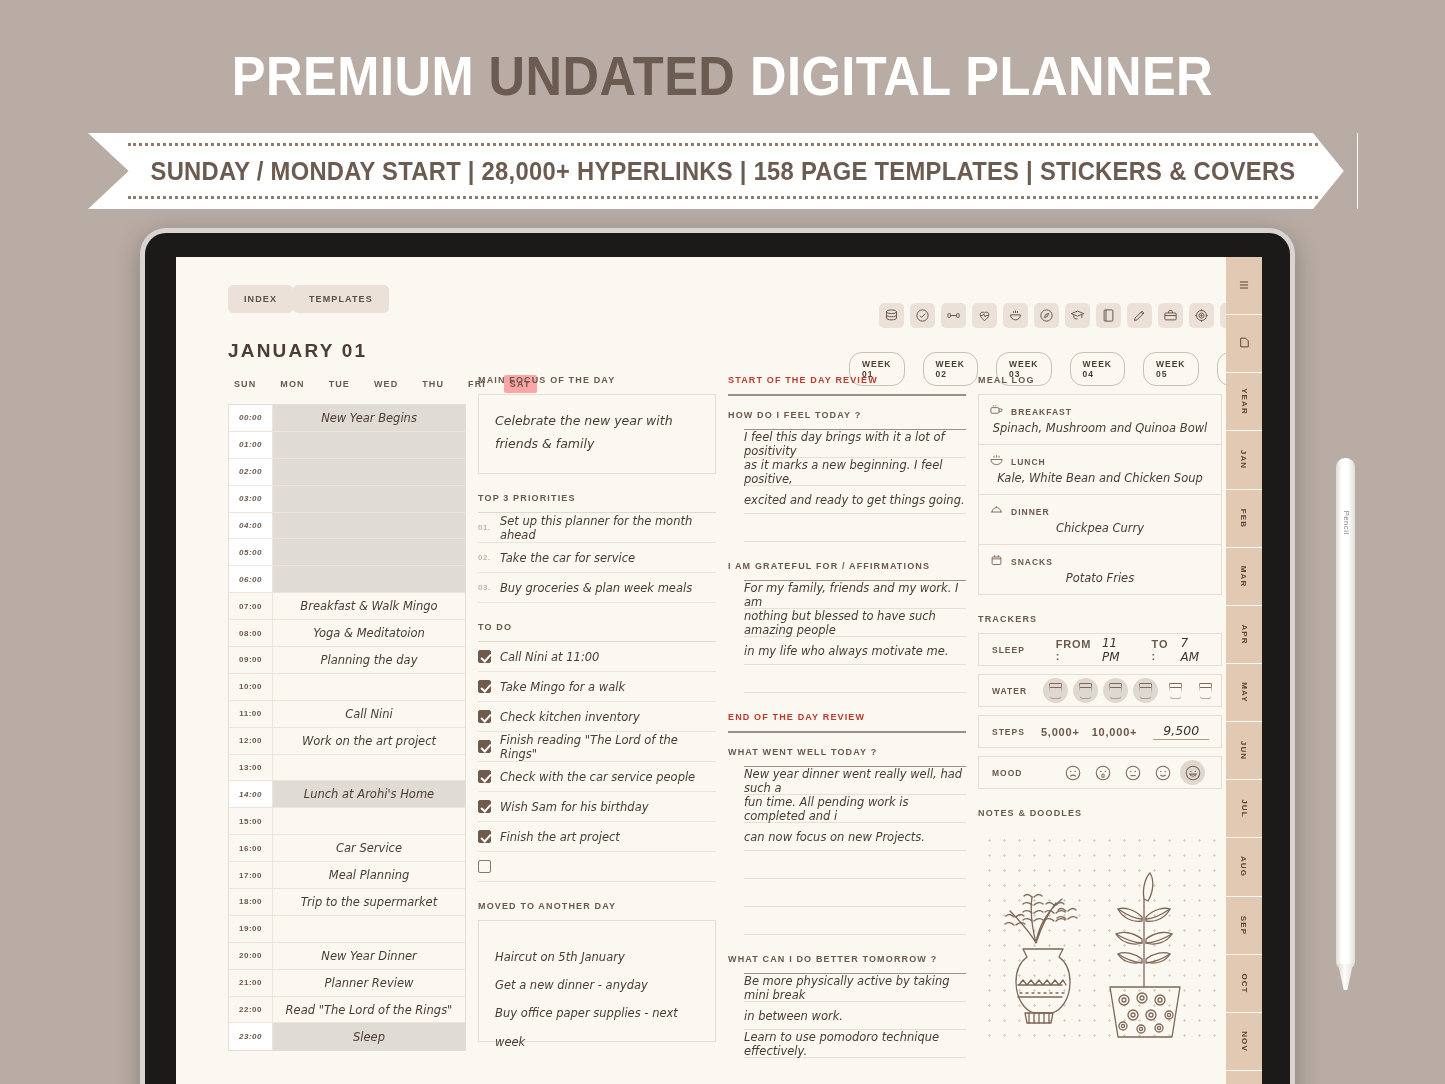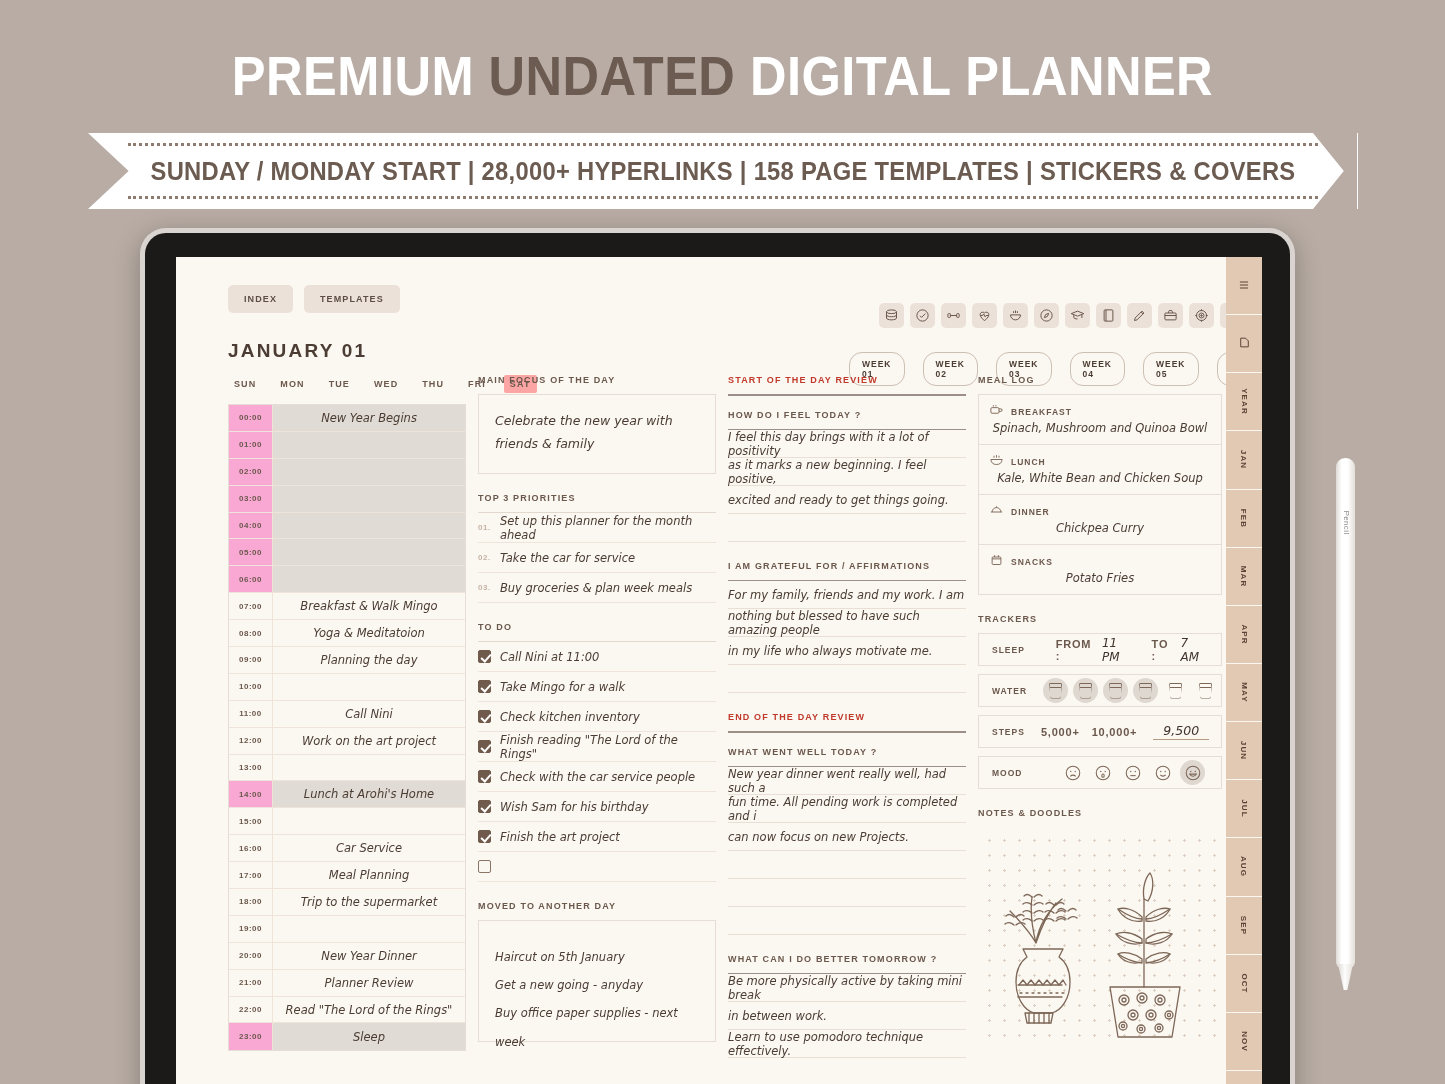--- a/index.html
+++ b/index.html
@@ -81,21 +81,21 @@
     position: absolute; top: 60px; left: -13px;
     width: 46px; text-align: center;
     font-size: 8px; color: #8b8b8b; letter-spacing: 0.4px;
     transform: rotate(90deg);
     white-space: nowrap;
   }
 
   
   .page { position: absolute; inset: 0; padding: 28px 0 0 52px; }
 
-  .pill-row { display: flex; gap: 11px; }
+  .pill-row { display: flex; }
   .pill {
     background: #ece1d8; color: #5d4e45;
     font-size: 9px; font-weight: bold; letter-spacing: 1.1px;
     padding: 9px 16px; border-radius: 5px;
   }
 
   .page-title {
     margin-top: 27px;
     font-size: 19px; font-weight: bold; letter-spacing: 2.2px;
     color: #4c3d34;
@@ -115,21 +115,21 @@
     font-size: 9px; font-weight: bold; letter-spacing: 1.1px;
     color: #6b584c; padding: 4px 6px;
   }
   .wd.active { background: #fca5a5; border-radius: 2px; }
 
   
   .sched { border: 1px solid #e6ddd4; }
   .srow { display: flex; height: 26.9px; border-bottom: 1px solid #eee4da; }
   .srow:last-child { border-bottom: none; }
   .srow.shaded { background: #e0dbd4; }
-  .srow.shaded .stime { background: #f9a8d4; }
+  .srow.shaded .stime { background: #ffffff; font-style: italic; }
   .stime {
     width: 44px; flex: none;
     display: flex; align-items: center; justify-content: center;
     font-size: 8px; font-weight: bold; letter-spacing: 0.5px;
     color: #6b584c;
     border-right: 1px solid #eee4da;
   }
   .stext {
     flex: 1; display: flex; align-items: center; justify-content: center;
     font-family: "DejaVu Sans", sans-serif;
@@ -171,21 +171,21 @@
   .cb.on { background: #6f5a4c; border-color: #6f5a4c; }
   .cb.on::after {
     content: ""; position: absolute; left: 4px; top: 1px;
     width: 4px; height: 8px;
     border: solid #ffffff; border-width: 0 2px 2px 0;
     transform: rotate(42deg);
   }
 
   
   .rev-top { border-top: 2px solid #9b8f87; margin-bottom: 14px; }
-  .lines { border-top: 1.6px solid #9b8f87; }
+  .lines { border-top: 1.6px solid #9b8f87; margin-left: 16px; }
   .line {
     height: 28px; border-bottom: 1px solid #eadfd4;
     display: flex; align-items: center;
     font-family: "DejaVu Sans", sans-serif; font-style: italic;
     font-size: 11.5px; color: #4a3c33;
   }
 
   
   .meal-box { border: 1px solid #e6ddd4; }
   .meal { border-bottom: 1px solid #e6ddd4; padding: 7px 10px 9px; }
@@ -583,21 +583,21 @@
               <div class="rule-item">
                 <span class="cb"></span>
                 <span class="rtext"></span>
               </div>
             </div>
 
           <div class="sec-h mt">MOVED TO ANOTHER DAY</div>
           <div class="box" style="height:122px;padding-top:22px">
             <div class="hand sm" style="line-height:2.45" id="moved">
                 <div>Haircut on 5th January</div>
-                <div>Get a new going - anyday</div>
+                <div>Get a new dinner - anyday</div>
                 <div>Buy office paper supplies - next week</div>
               </div>
           </div>
         </div>
 
         <div class="col">
           <div class="sec-h red">START OF THE DAY REVIEW</div>
           <div class="rev-top"></div>
           <div class="sec-h">HOW DO I FEEL TODAY ?</div>
           <div class="lines" id="feel-lines">

